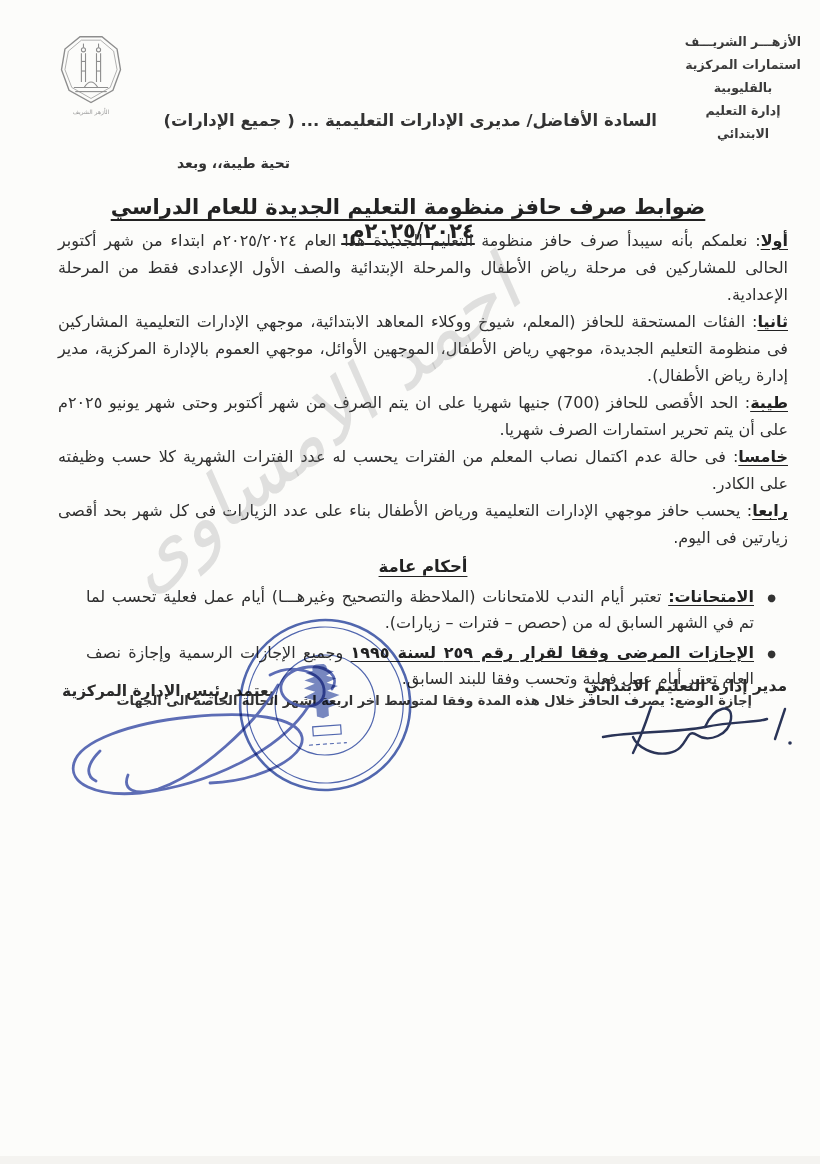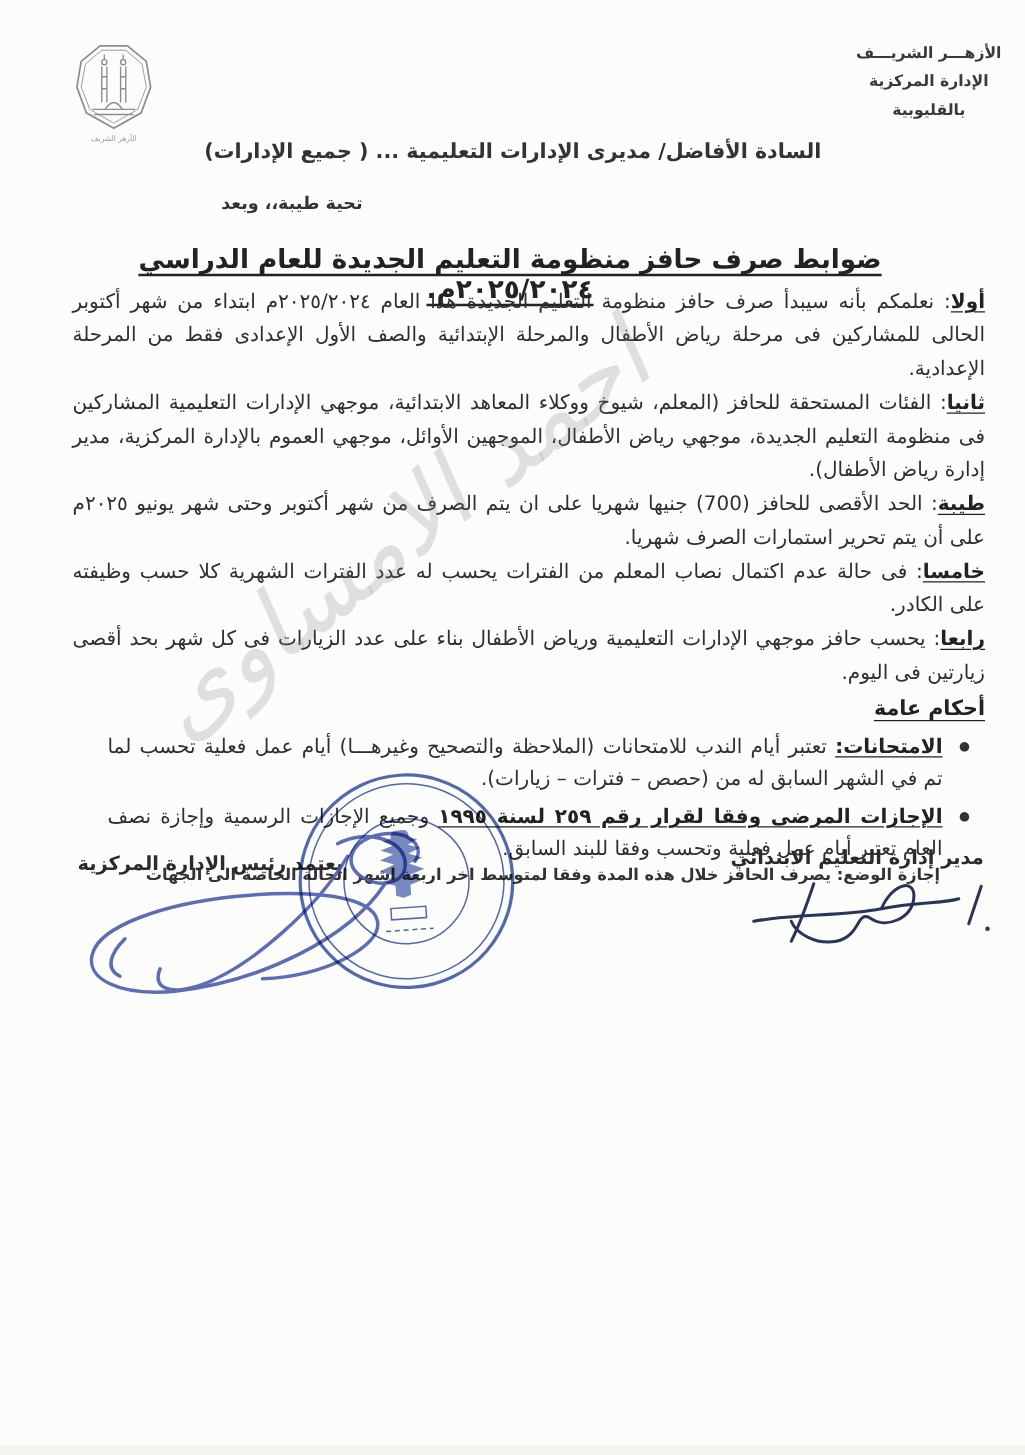--- a/index.html
+++ b/index.html
@@ -24,21 +24,21 @@
   .addressee{position:absolute;top:111px;left:156px;right:163px;text-align:right;
     font-size:16.5px;font-weight:bold;color:#333;}
   .greeting{position:absolute;top:155px;left:177px;font-size:14px;font-weight:bold;color:#333;}
   .subject{position:absolute;top:195px;left:100px;right:104px;text-align:center;
     font-size:21px;font-weight:bold;color:#222;
     text-decoration:underline;text-underline-offset:5px;text-decoration-thickness:1.5px;}
   
   .body{position:absolute;top:227px;right:32px;left:58px;font-size:16px;line-height:27px;}
   .clause{margin:0;text-align:justify;}
   .clause-label{font-weight:bold;text-decoration:underline;text-underline-offset:3px;color:#222;}
-  .rules-heading{margin:2px 0 4px;font-weight:bold;font-size:16.5px;color:#222;
+  .rules-heading{margin:2px 0 4px;text-align:center;font-weight:bold;font-size:16.5px;color:#222;
     text-decoration:underline;text-underline-offset:4px;}
   .bullet{margin:4px 14px 0 28px;text-align:justify;line-height:26px;position:relative;padding-right:20px;}
   .bullet::before{content:"●";position:absolute;right:-2px;top:1px;font-size:10px;color:#333;}
   .bullet-lead{font-weight:bold;text-decoration:underline;text-underline-offset:3px;color:#222;}
   .note{margin:1px 36px 0 0;text-align:right;font-size:13px;font-weight:bold;line-height:16px;color:#333;}
   
   .sig-title-right{position:absolute;top:677px;right:33px;font-size:15.5px;font-weight:bold;color:#2b2b2b;}
   .sig-title-left{position:absolute;top:682px;left:62px;font-size:15.5px;font-weight:bold;color:#2b2b2b;}
   .sig-right{position:absolute;top:697px;right:25px;}
   .sig-left{position:absolute;top:655px;left:40px;}
@@ -78,21 +78,22 @@
           <line x1="53" y1="40" x2="59" y2="40"></line>
         <line x1="31" y1="54" x2="37" y2="54"></line>
           <line x1="53" y1="54" x2="59" y2="54"></line>
       </g>
     </svg>
     <div class="logo-caption">الأزهر الشريف</div>
   </div>
 
   <div class="letterhead">
     <div>الأزهـــر الشريـــف</div>
-    <div>الإدارة المركزية بالقليوبية</div>
+    <div>استمارات المركزية بالقليوبية</div>
+    <div>إدارة التعليم الابتدائي</div>
   </div>
 
   <div class="addressee">السادة الأفاضل/ مديرى الإدارات التعليمية ... ( جميع الإدارات)</div>
   <div class="greeting">تحية طيبة،، وبعد</div>
   <div class="subject">ضوابط صرف حافز منظومة التعليم الجديدة للعام الدراسي ٢٠٢٥/٢٠٢٤م.</div>
 
   <div class="body">
     <p class="clause"><span class="clause-label">أولا</span><span>: نعلمكم بأنه سيبدأ صرف حافز منظومة التعليم الجديدة هذا العام ٢٠٢٥/٢٠٢٤م ابتداء من شهر أكتوبر الحالى للمشاركين فى مرحلة رياض الأطفال والمرحلة الإبتدائية والصف الأول الإعدادى فقط من المرحلة الإعدادية.</span></p>
     <p class="clause"><span class="clause-label">ثانيا</span><span>: الفئات المستحقة للحافز (المعلم، شيوخ ووكلاء المعاهد الابتدائية، موجهي الإدارات التعليمية المشاركين فى منظومة التعليم الجديدة، موجهي رياض الأطفال، الموجهين الأوائل، موجهي العموم بالإدارة المركزية، مدير إدارة رياض الأطفال).</span></p>
     <p class="clause"><span class="clause-label">طيبة</span><span>: الحد الأقصى للحافز (700) جنيها شهريا على ان يتم الصرف من شهر أكتوبر وحتى شهر يونيو ٢٠٢٥م على أن يتم تحرير استمارات الصرف شهريا.</span></p>

